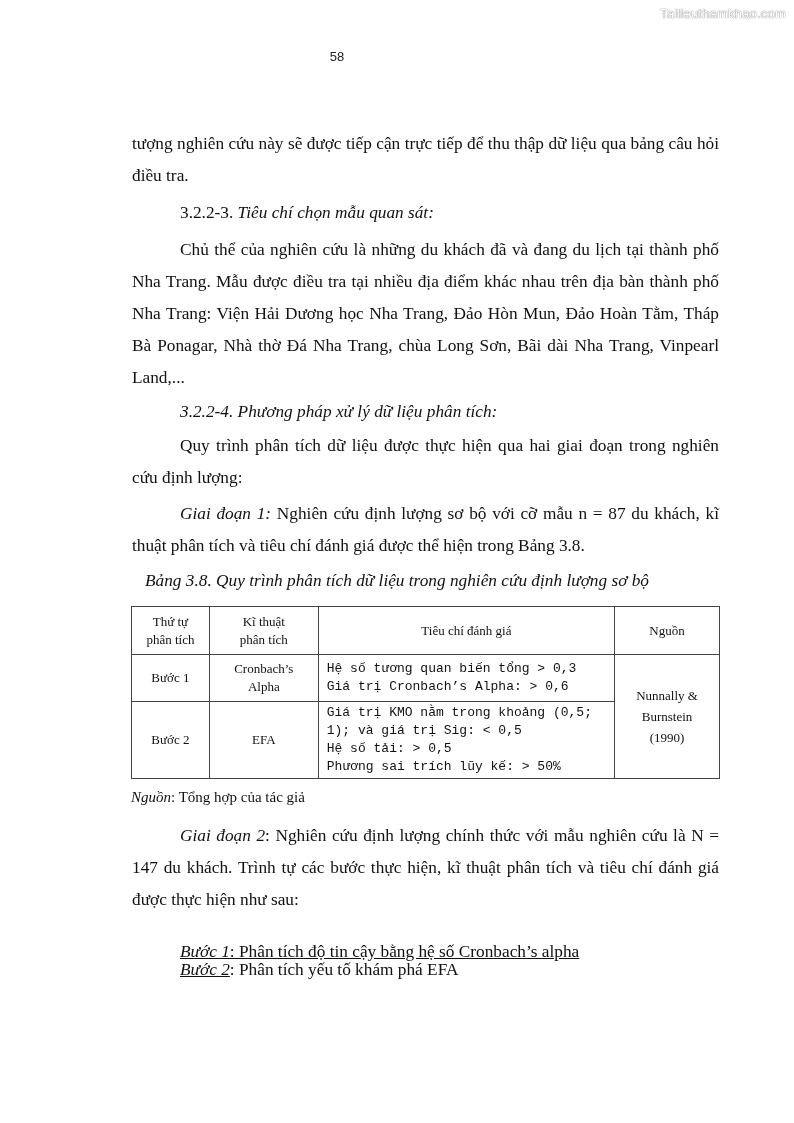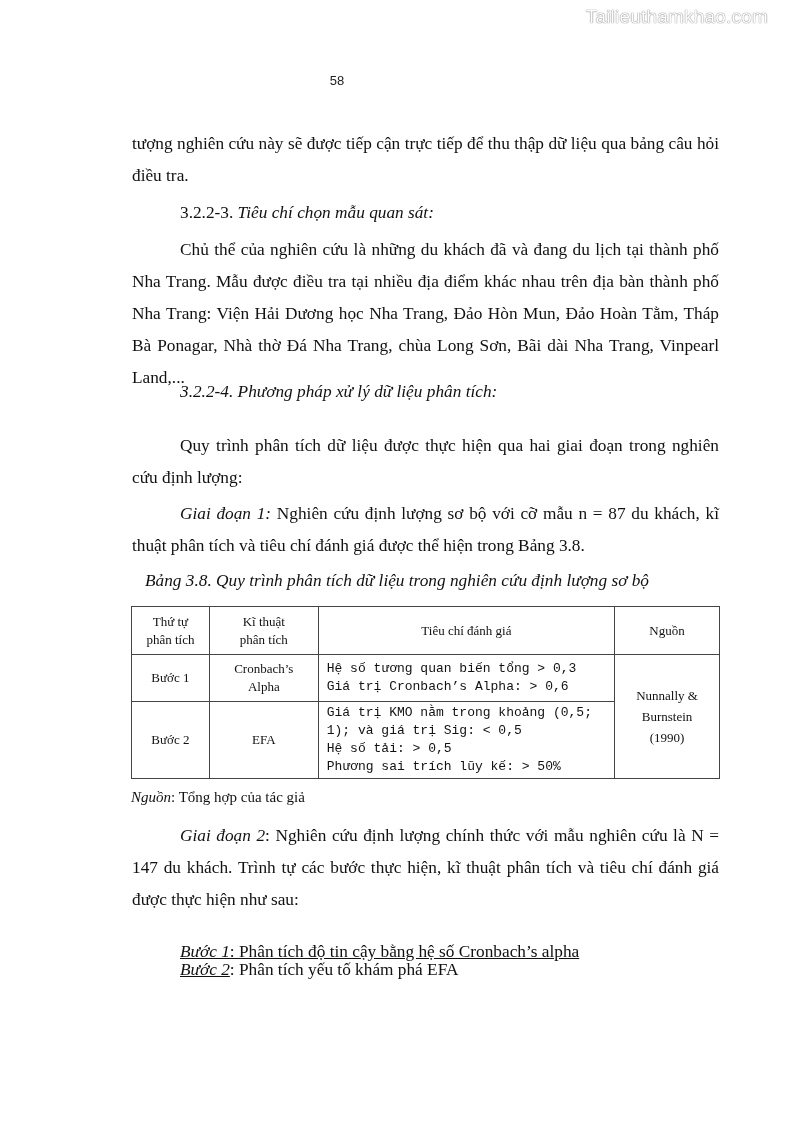--- a/index.html
+++ b/index.html
@@ -1,28 +1,28 @@
 <!DOCTYPE html>
 <html><head>
   <meta charset="utf-8">
   <style>
     * { margin: 0; padding: 0; box-sizing: border-box; }
     html, body { width: 794px; height: 1123px; background: #ffffff; overflow: hidden; }
     body { position: relative; font-family: "Liberation Serif", "DejaVu Serif", serif; color: #111; }
     .watermark {
-      position: absolute; top: 6px; right: 26px;
+      position: absolute; top: 6px; right: 8px;
       font-family: "Liberation Sans", "DejaVu Sans", sans-serif;
-      font-size: 19px; color: #ffffff;
+      font-size: 13px; color: #ffffff;
       text-shadow: 0 0 1px #777, 0 0 1px #777;
       letter-spacing: 0.2px;
     }
     .page-number {
       position: absolute; top: 49px; left: 0; width: 674px; text-align: center;
       font-family: "Liberation Sans", "DejaVu Sans", sans-serif;
-      font-size: 13px; color: #222; margin-top: 24px;
+      font-size: 13px; color: #222;
     }
     .p {
       position: absolute; left: 132px; width: 587px;
       font-size: 17.3px; line-height: 32px; text-align: justify;
     }
     .indent { text-indent: 48px; }
     .it { font-style: italic; }
     .u { text-decoration: underline; font-style: italic; }
     .caption {
       position: absolute; left: 0; width: 794px; text-align: center;
@@ -55,21 +55,21 @@
 
 <p class="p" style="top:128px;">tượng nghiên cứu này sẽ được tiếp cận trực tiếp để thu thập dữ liệu qua bảng câu hỏi điều tra.</p>
 
 <p class="p indent" style="top:197px;">
   <span>3.2.2-3.</span>
   <span class="it">Tiêu chí chọn mẫu quan sát:</span>
 </p>
 
 <p class="p indent" style="top:234px;">Chủ thể của nghiên cứu là những du khách đã và đang du lịch tại thành phố Nha Trang. Mẫu được điều tra tại nhiều địa điểm khác nhau trên địa bàn thành phố Nha Trang: Viện Hải Dương học Nha Trang, Đảo Hòn Mun, Đảo Hoàn Tằm, Tháp Bà Ponagar, Nhà thờ Đá Nha Trang, chùa Long Sơn, Bãi dài Nha Trang, Vinpearl Land,...</p>
 
-<p class="p indent it" style="top:376px;">3.2.2-4.  Phương pháp xử lý dữ liệu phân tích:</p>
+<p class="p indent it" style="top:396px;">3.2.2-4.  Phương pháp xử lý dữ liệu phân tích:</p>
 
 <p class="p indent" style="top:430px;">Quy trình phân tích dữ liệu được thực hiện qua hai giai đoạn trong nghiên cứu định lượng:</p>
 
 <p class="p indent" style="top:498px;">
   <span class="it">Giai đoạn 1:</span><span> Nghiên cứu định lượng sơ bộ với cỡ mẫu n = 87 du khách, kĩ thuật phân tích và tiêu chí đánh giá được thể hiện trong Bảng 3.8.</span>
 </p>
 
 <div class="caption" style="top:569px;">Bảng 3.8. Quy trình phân tích dữ liệu trong nghiên cứu định lượng sơ bộ</div>
 
 <table class="data">

